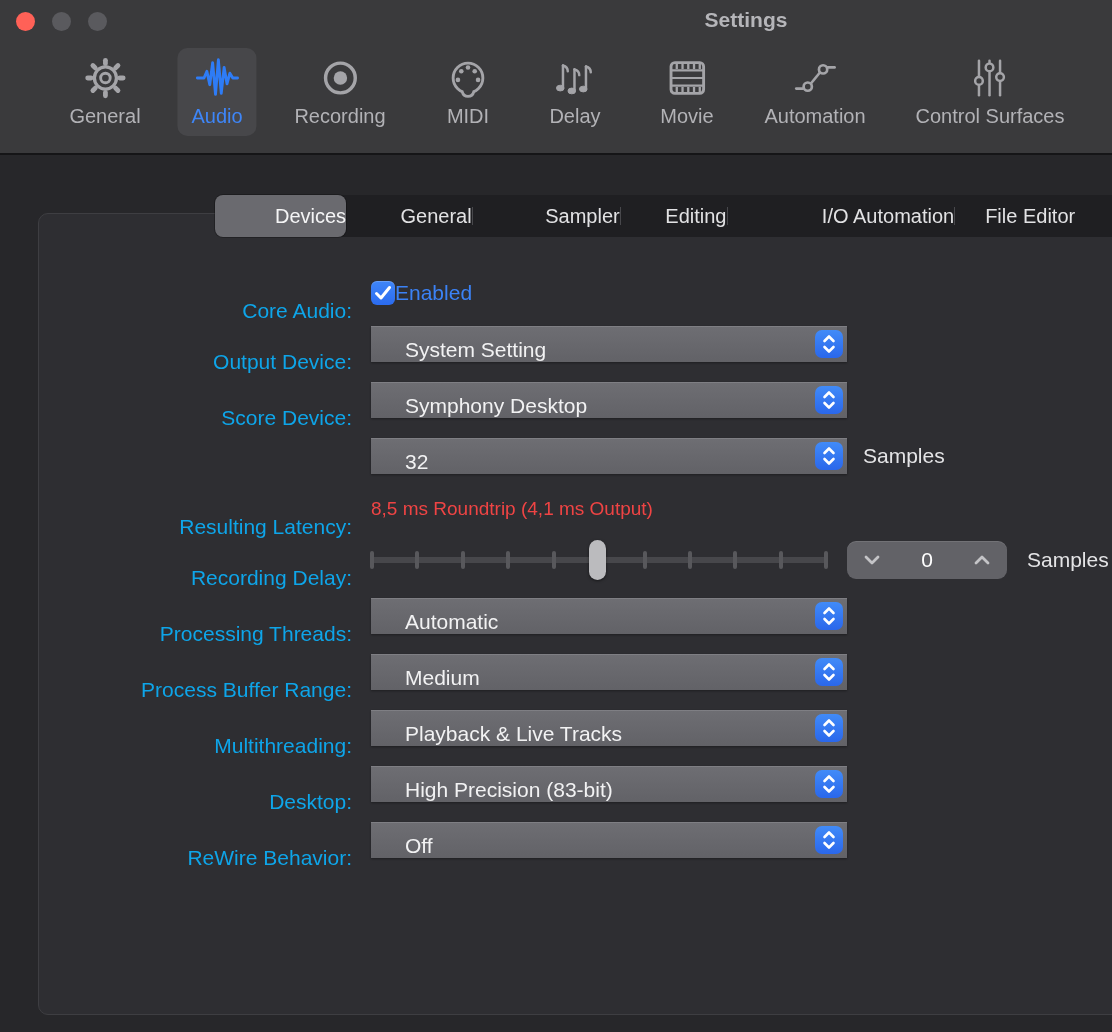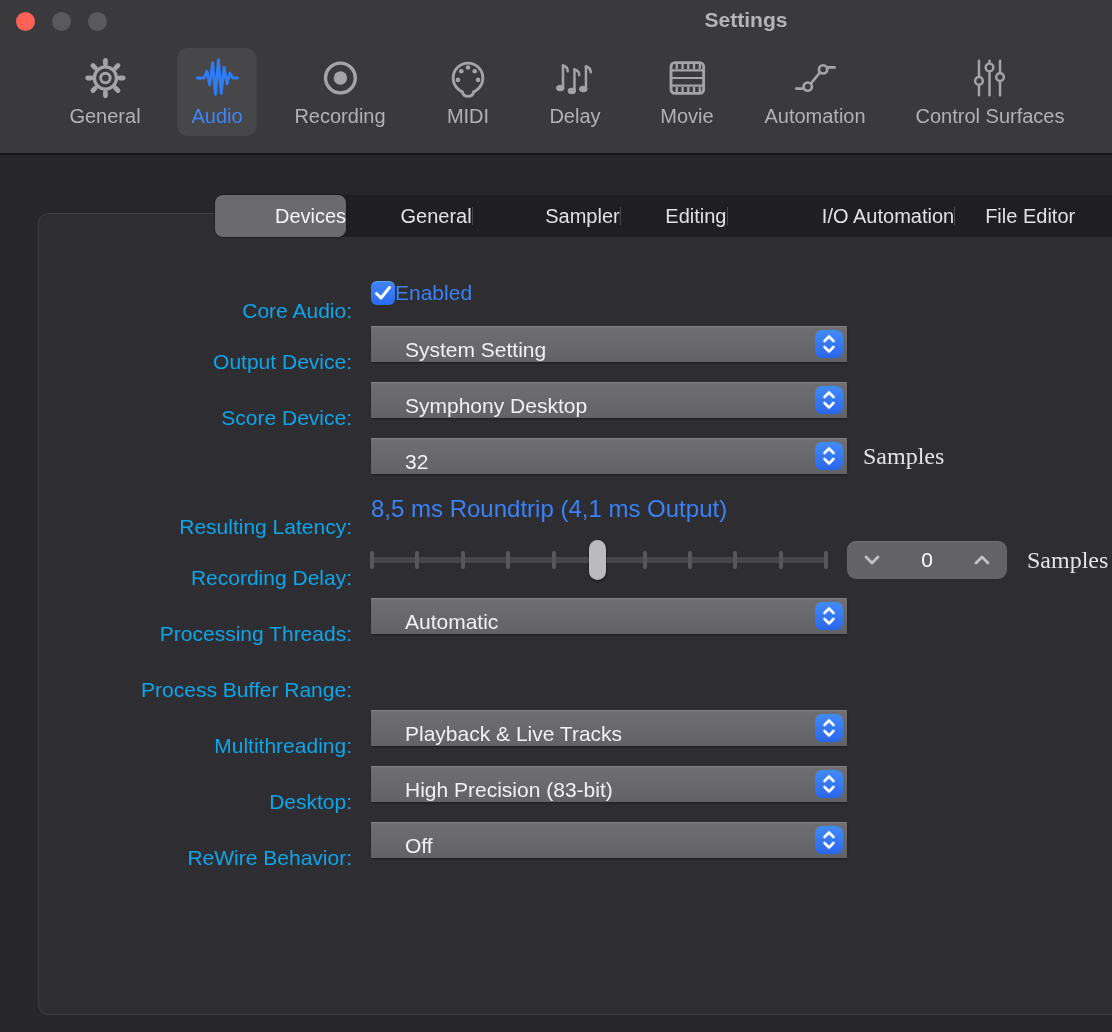--- a/index.html
+++ b/index.html
@@ -74,31 +74,31 @@
   }
   .popup-value{
     font-size:21px;color:#f2f2f3;padding-left:14px;white-space:nowrap;
     overflow:hidden;max-width:400px;
   }
   .popup-cap{
     position:absolute;right:4px;top:4px;width:28px;height:28px;border-radius:7px;
     background:linear-gradient(#418bf8,#2a67eb);
     display:flex;align-items:center;justify-content:center;
   }
-  .unit{font-size:24px;color:#e4e4e6;margin-left:16px;white-space:nowrap;font-family:Liberation Serif, serif;}
+  .unit{font-size:21px;color:#e4e4e6;margin-left:16px;white-space:nowrap;}
   
   .checkbox{
     width:24px;height:24px;border-radius:6px;
     background:linear-gradient(#3f86f8,#2b6bef);
     display:flex;align-items:center;justify-content:center;
     box-shadow:inset 0 1px 0 rgba(255,255,255,.2);
   }
   .check-label{font-size:21px;color:#3b82f6;text-align:right;}
   
-  .value-text{font-size:24px;color:#3b82f6;white-space:nowrap;}
+  .value-text{font-size:19px;color:#ef4444;white-space:nowrap;}
   
   .slider{position:relative;width:458px;height:40px;}
   .slider-track{position:absolute;left:0;top:17px;width:458px;height:6px;background:#47474b;border-radius:3px;}
   .tick{position:absolute;top:11px;width:4px;height:18px;background:#58585c;border-radius:2px;}
   .slider-thumb{
     position:absolute;top:0;left:219px;width:17px;height:40px;border-radius:9px;
     background:#bbbbbe;box-shadow:0 1px 3px rgba(0,0,0,.5);
   }
   
   .stepper{
@@ -372,20 +372,31 @@
           <path d="M3.5 8 L8 3.5 L12.5 8"></path>
             <path d="M3.5 14 L8 18.5 L12.5 14"></path>
         </svg>
       </span>
     </div>
   </div>
 </div>
 
 <div class="row r-range">
   <div class="row-label">Process Buffer Range:</div>
+  <div class="row-ctrl">
+    <div class="popup">
+      <span class="popup-value">Medium</span>
+      <span class="popup-cap">
+        <svg width="16" height="22" viewBox="0 0 16 22" fill="none" stroke="#ffffff" stroke-width="2.6" stroke-linecap="round" stroke-linejoin="round">
+          <path d="M3.5 8 L8 3.5 L12.5 8"></path>
+            <path d="M3.5 14 L8 18.5 L12.5 14"></path>
+        </svg>
+      </span>
+    </div>
+  </div>
 </div>
 
 <div class="row r-multi">
   <div class="row-label">Multithreading:</div>
   <div class="row-ctrl">
     <div class="popup">
       <span class="popup-value">Playback &amp; Live Tracks</span>
       <span class="popup-cap">
         <svg width="16" height="22" viewBox="0 0 16 22" fill="none" stroke="#ffffff" stroke-width="2.6" stroke-linecap="round" stroke-linejoin="round">
           <path d="M3.5 8 L8 3.5 L12.5 8"></path>

